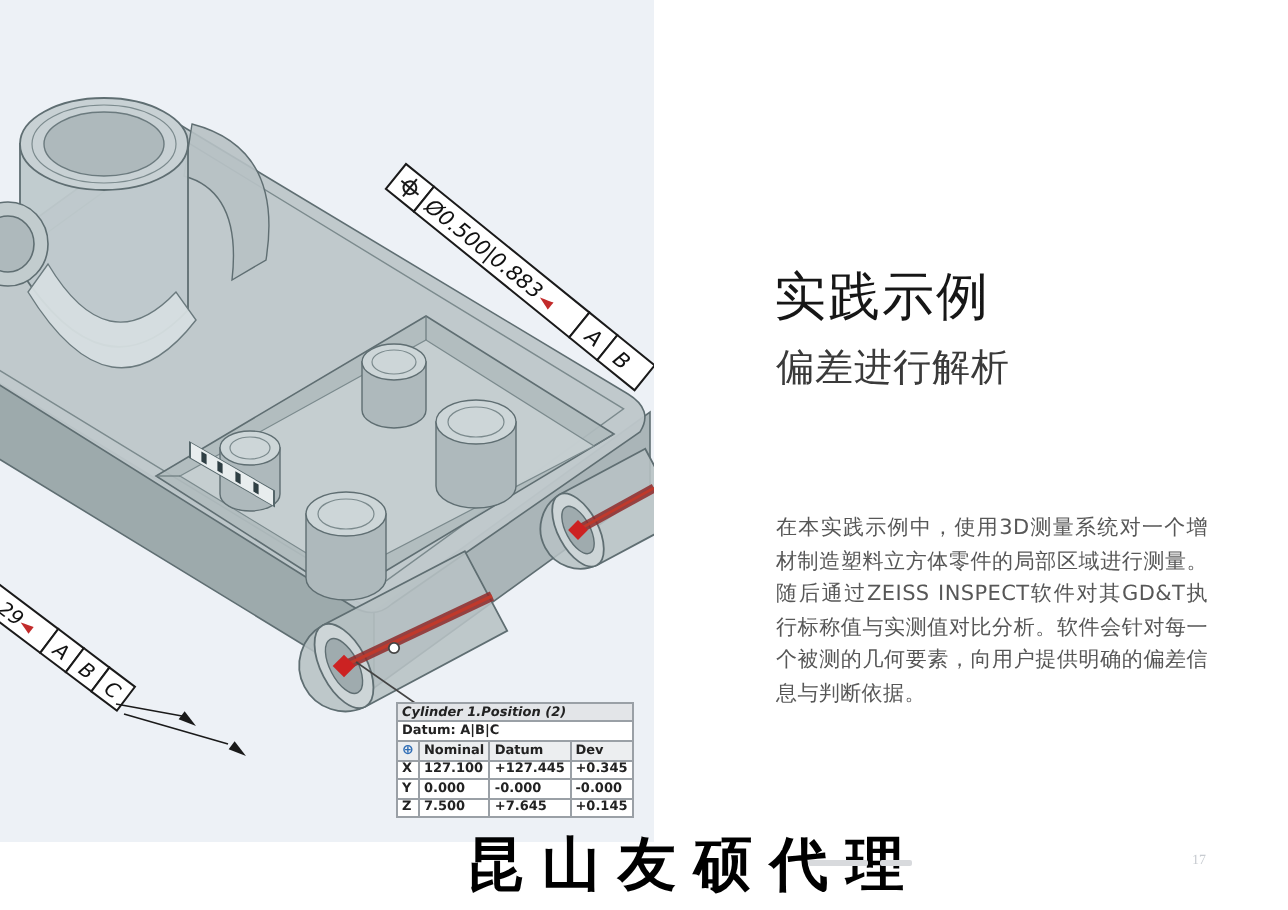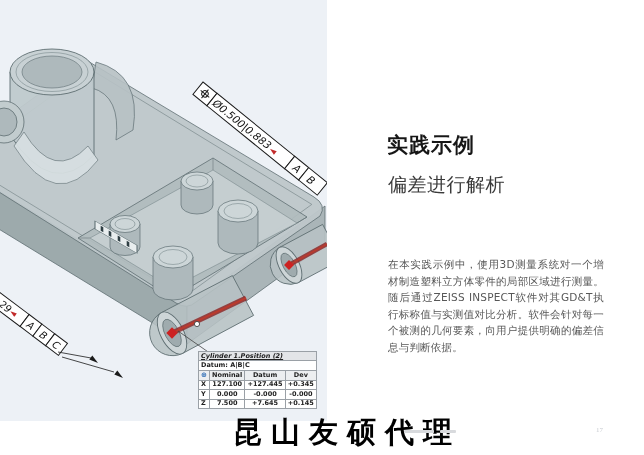--- a/index.html
+++ b/index.html
@@ -9,27 +9,27 @@
   .page { position:absolute; left:0; top:0; width:644px; height:455px; background:#ffffff; }
 
   
   .viewport { position:absolute; left:0; top:0; width:327px; height:421px; background:#edf1f6; overflow:hidden; }
   .viewport svg { position:absolute; left:0; top:0; }
 
   
   .meas-table { position:absolute; left:198px; top:351px; width:119px; border-collapse:collapse;
                 font-size:6.5px; color:#222; background:#ffffff; line-height:1.15; }
   .meas-table td, .meas-table th { border:0.5px solid #9aa0a6; padding:0.5px 2px; font-weight:bold; white-space:nowrap; }
-  .meas-table .ttl { background:#e3e5e8; font-weight:bold; font-style:italic;text-decoration:underline; }
+  .meas-table .ttl { background:#e3e5e8; font-weight:bold; font-style:italic; }
   .meas-table .hdr { background:#eceef0; }
-  .meas-table .num { text-align:center; }
+  .meas-table .num { text-align:left; }
   .meas-table .icon-cell { color:#2f6db5; text-align:center; font-size:7px; }
 
   
-  .title { position:absolute; left:387px; top:131px; font-size:21px; font-weight:bold; color:#161616; letter-spacing:1px; }
+  .title { position:absolute; left:387px; top:131px; font-size:26px; font-weight:normal; color:#161616; letter-spacing:1px; }
   .subtitle { position:absolute; left:388px; top:171px; font-size:19px; color:#3a3a3a; line-height:26px; letter-spacing:0.5px; }
   .body-text { position:absolute; left:388px; top:256px; width:216px; font-size:10.5px; color:#575757;
                line-height:16.6px; letter-spacing:0.2px; text-align:justify; }
 
   
   .watermark { position:absolute; left:233px; top:413px; font-size:29px; font-weight:bold; color:#000;
                letter-spacing:9px; white-space:nowrap; }
   .footer-smudge { position:absolute; top:430px; height:3px; background:#d8dadd; border-radius:1px; }
   .smudge-a { left:404px; width:30px; }
   .smudge-b { left:440px; width:16px; }

